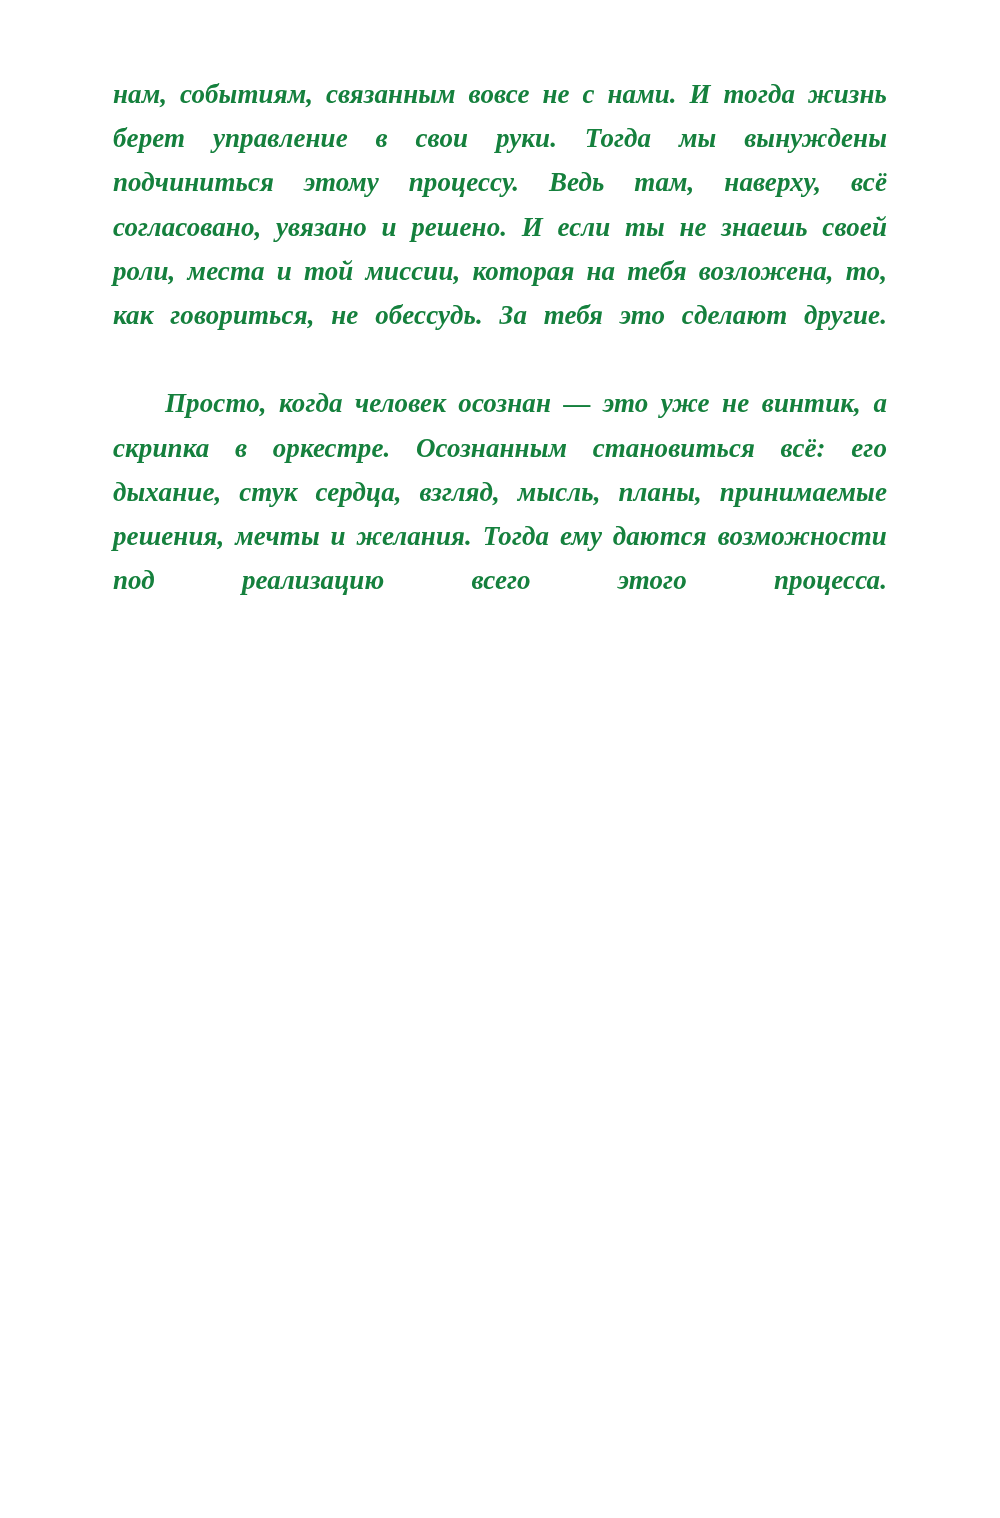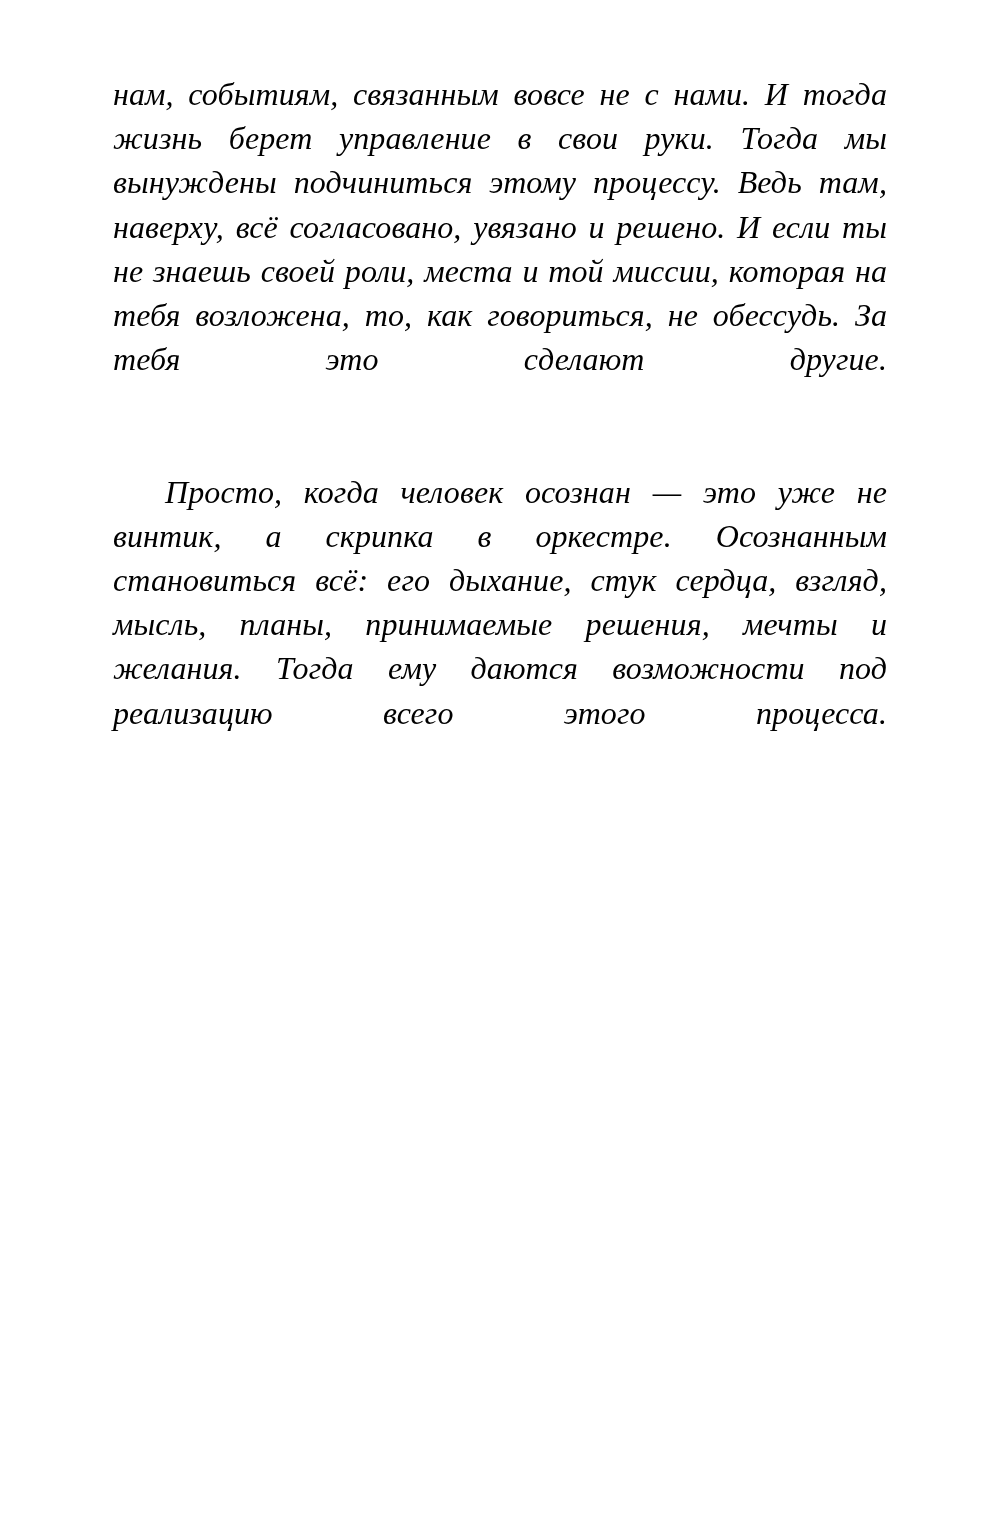--- a/index.html
+++ b/index.html
@@ -17,32 +17,31 @@
   .text-column {
     position: absolute;
     left: 113px;
     top: 72px;
     width: 774px;
   }
   .para {
     margin: 0;
     font-family: "Liberation Serif", "DejaVu Serif", serif;
     font-style: italic;
-    font-weight: 400;
-    font-size: 32px;
+    font-weight: 700;
+    font-size: 27px;
     line-height: 44.2px;
-    color: #000000;
+    color: #15803d;
     text-align: justify;
     text-justify: inter-word;
     letter-spacing: 0.1px;
     word-spacing: 0.5px;
   }
   .para + .para {
     text-indent: 52px;
-    margin-top: 44px;
   }
   
   .para::after {
     content: "";
     display: inline-block;
     width: 100%;
   }
 </style>
 </head>
 <body>

